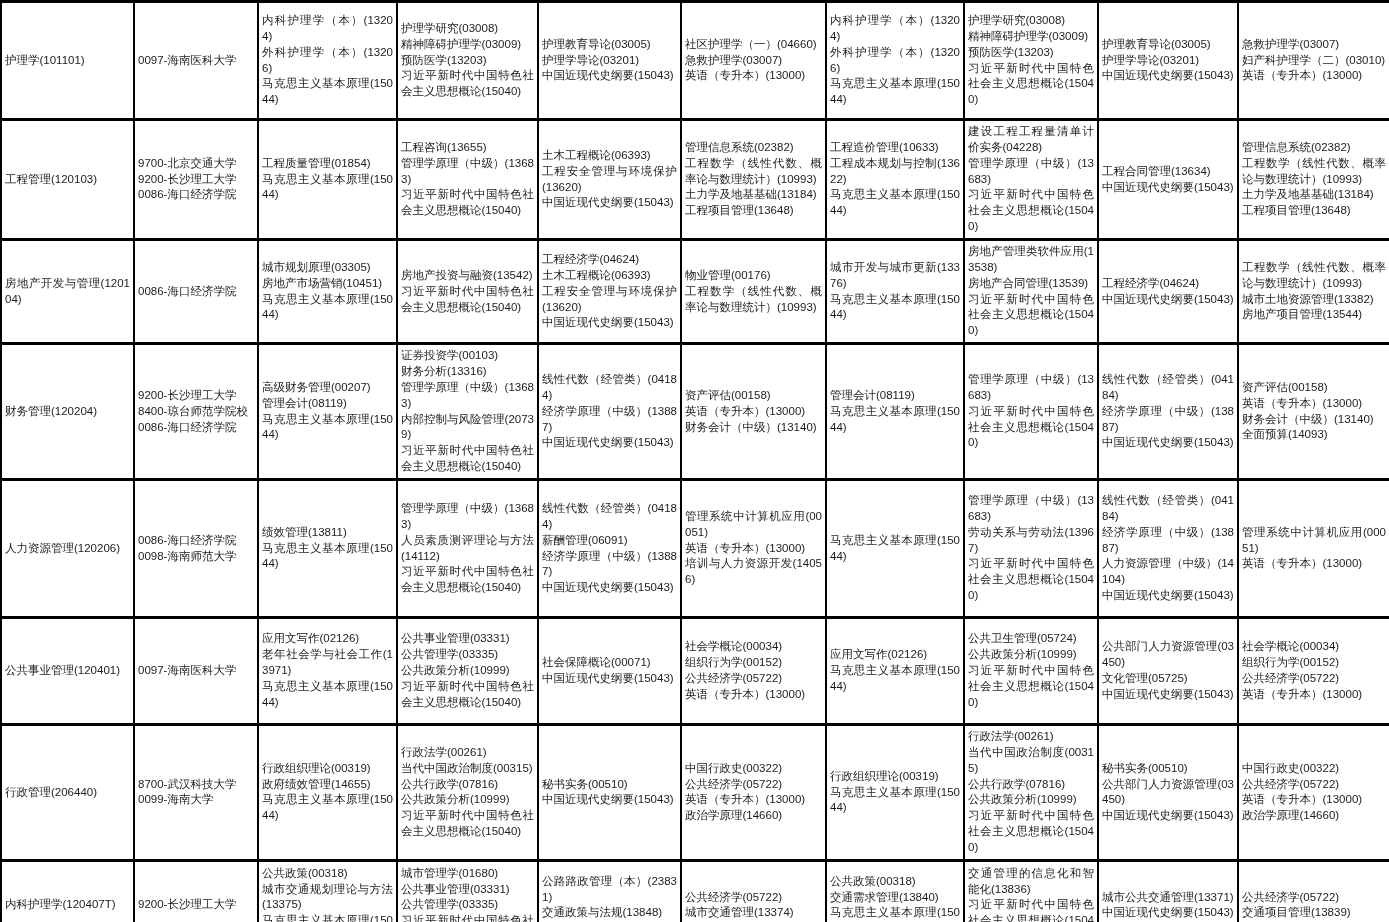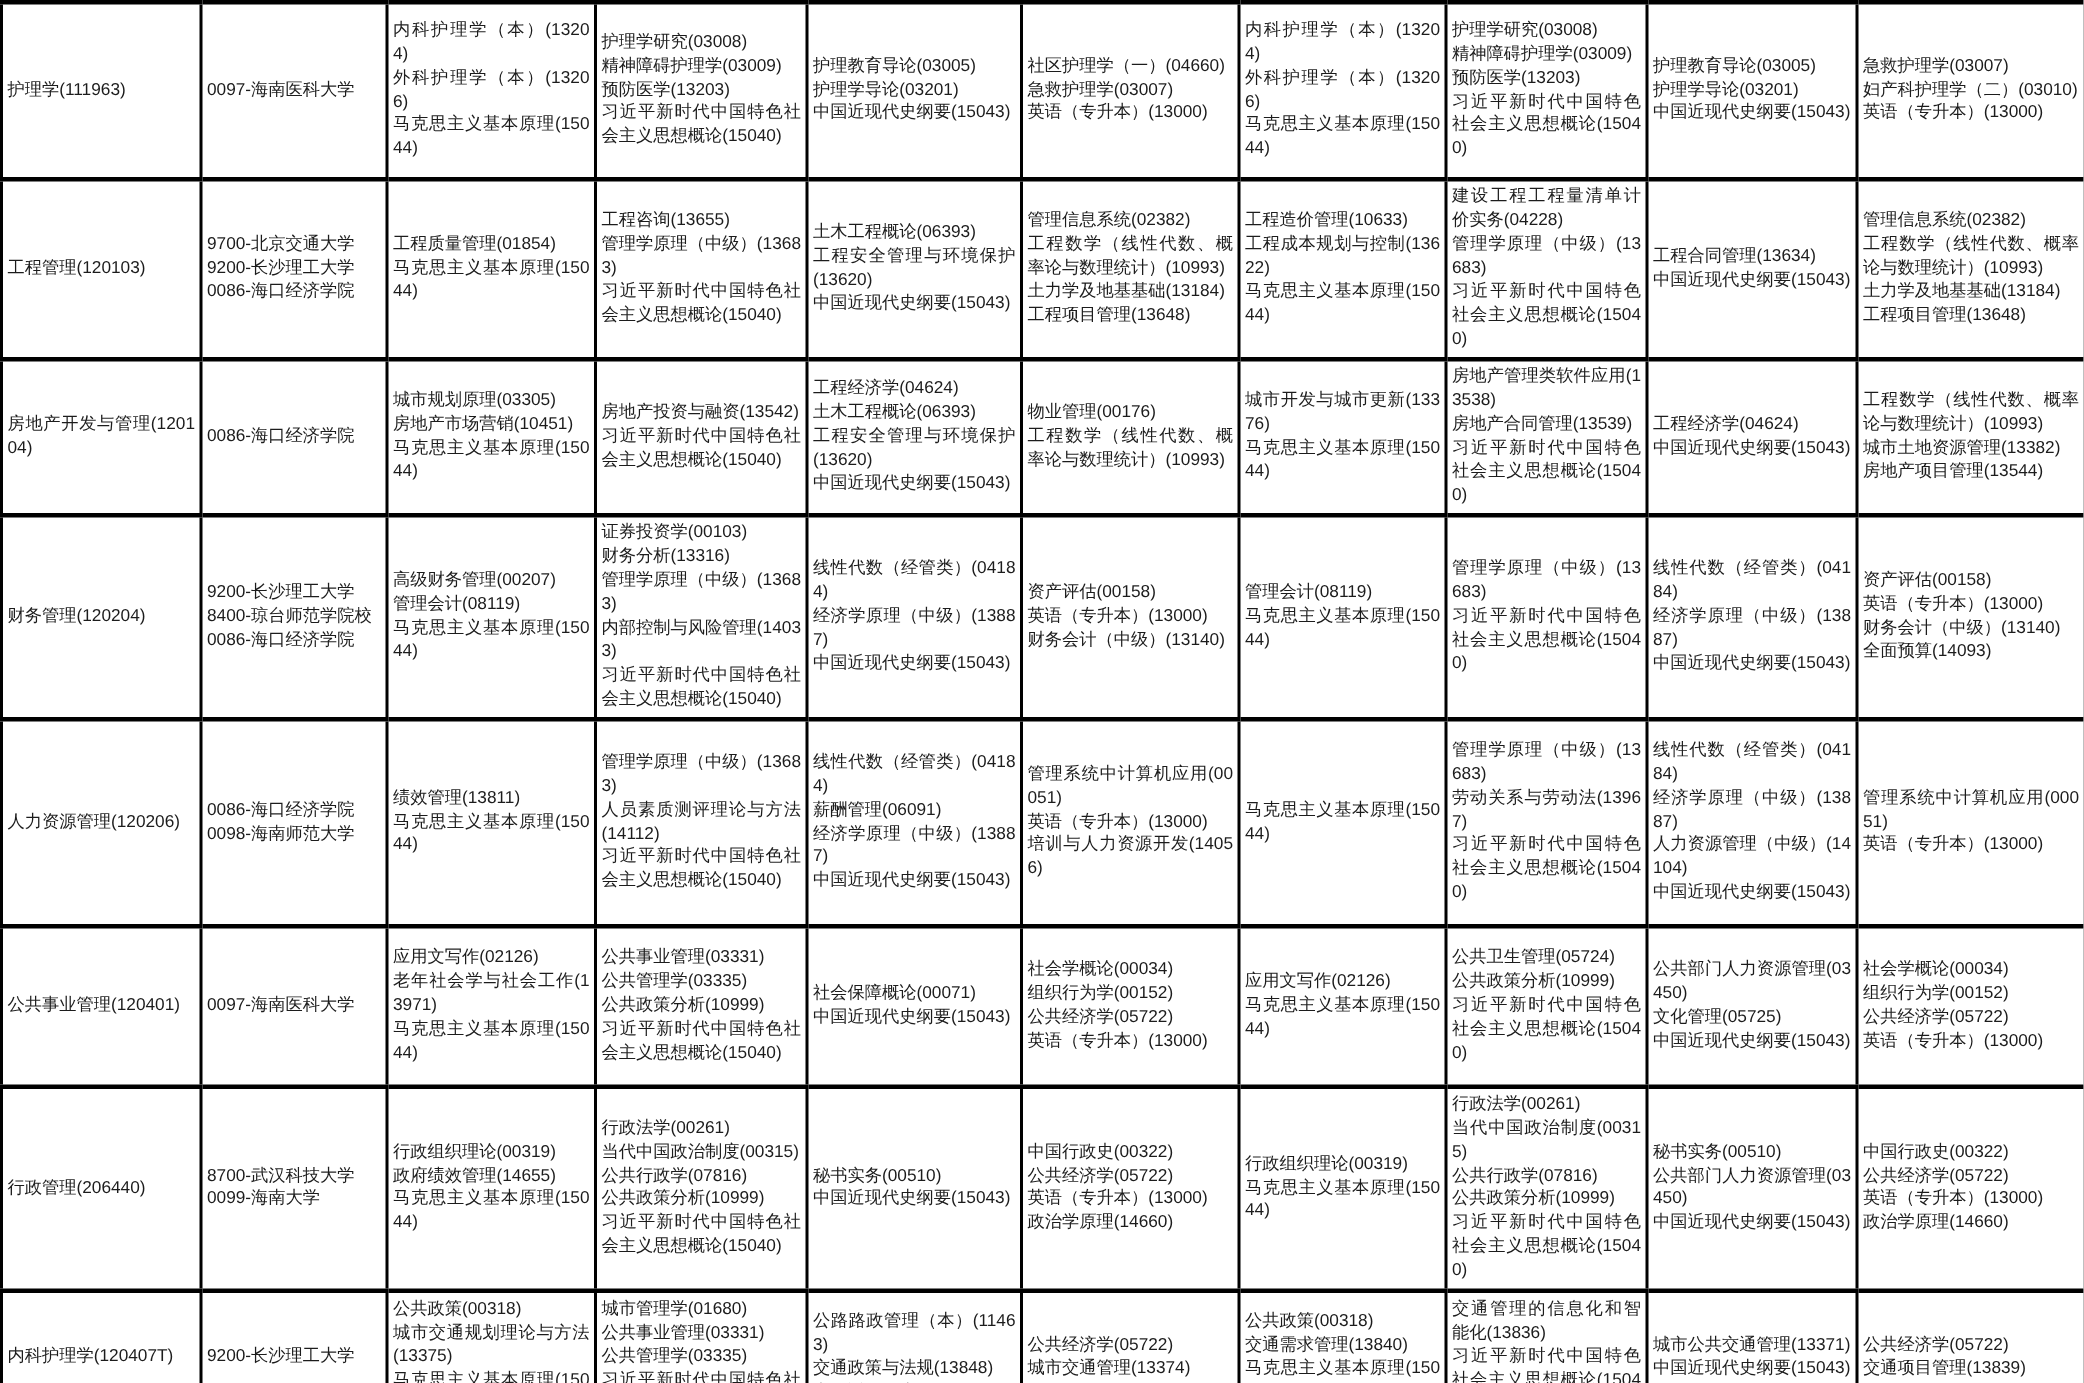--- a/index.html
+++ b/index.html
@@ -45,21 +45,21 @@
       <col style="width:143px">
       <col style="width:145px">
     <col style="width:138px">
       <col style="width:134px">
       <col style="width:140px">
     <col style="width:152px">
   </colgroup>
   <tbody>
       <tr style="height: 118px;">
         <td>
-          <div class="line">护理学(111963)</div>
+          <div class="line">护理学(101101)</div>
         </td>
         <td>
           <div class="line">0097-海南医科大学</div>
         </td>
         <td>
           <div class="line">内科护理学（本）(13204)</div>
           <div class="line">外科护理学（本）(13206)</div>
           <div class="line">马克思主义基本原理(15044)</div>
         </td>
         <td>
@@ -206,21 +206,21 @@
         </td>
         <td>
           <div class="line">高级财务管理(00207)</div>
           <div class="line">管理会计(08119)</div>
           <div class="line">马克思主义基本原理(15044)</div>
         </td>
         <td>
           <div class="line">证券投资学(00103)</div>
           <div class="line">财务分析(13316)</div>
           <div class="line">管理学原理（中级）(13683)</div>
-          <div class="line">内部控制与风险管理(14033)</div>
+          <div class="line">内部控制与风险管理(20739)</div>
           <div class="line">习近平新时代中国特色社会主义思想概论(15040)</div>
         </td>
         <td>
           <div class="line">线性代数（经管类）(04184)</div>
           <div class="line">经济学原理（中级）(13887)</div>
           <div class="line">中国近现代史纲要(15043)</div>
         </td>
         <td>
           <div class="line">资产评估(00158)</div>
           <div class="line">英语（专升本）(13000)</div>
@@ -407,21 +407,21 @@
           <div class="line">城市交通规划理论与方法(13375)</div>
           <div class="line">马克思主义基本原理(15044)</div>
         </td>
         <td>
           <div class="line">城市管理学(01680)</div>
           <div class="line">公共事业管理(03331)</div>
           <div class="line">公共管理学(03335)</div>
           <div class="line">习近平新时代中国特色社会主义思想概论(15040)</div>
         </td>
         <td>
-          <div class="line">公路路政管理（本）(11463)</div>
+          <div class="line">公路路政管理（本）(23831)</div>
           <div class="line">交通政策与法规(13848)</div>
           <div class="line">中国近现代史纲要(15043)</div>
         </td>
         <td>
           <div class="line">公共经济学(05722)</div>
           <div class="line">城市交通管理(13374)</div>
         </td>
         <td>
           <div class="line">公共政策(00318)</div>
           <div class="line">交通需求管理(13840)</div>

